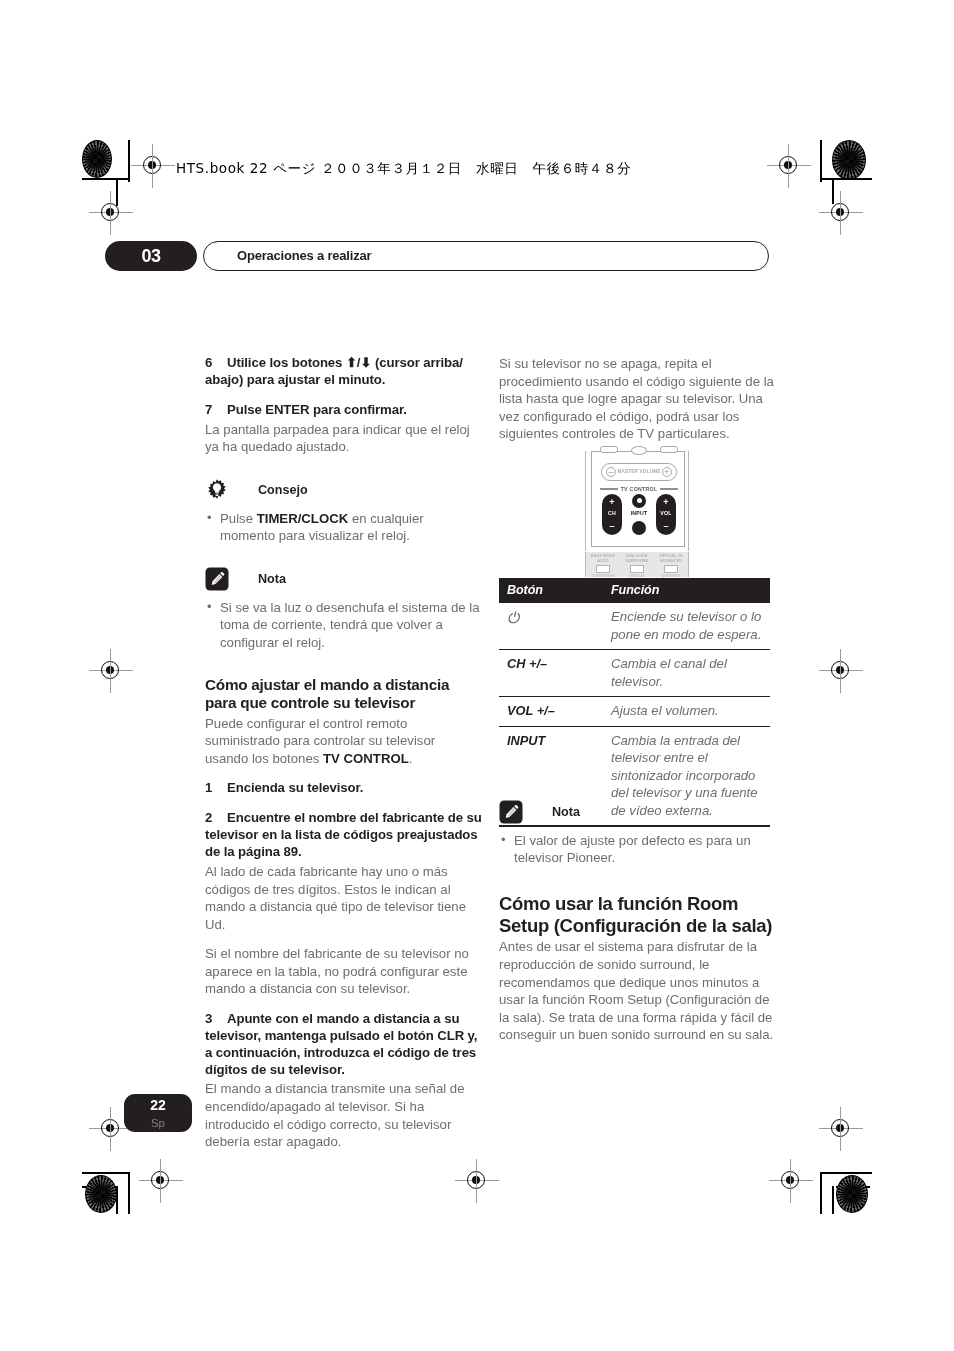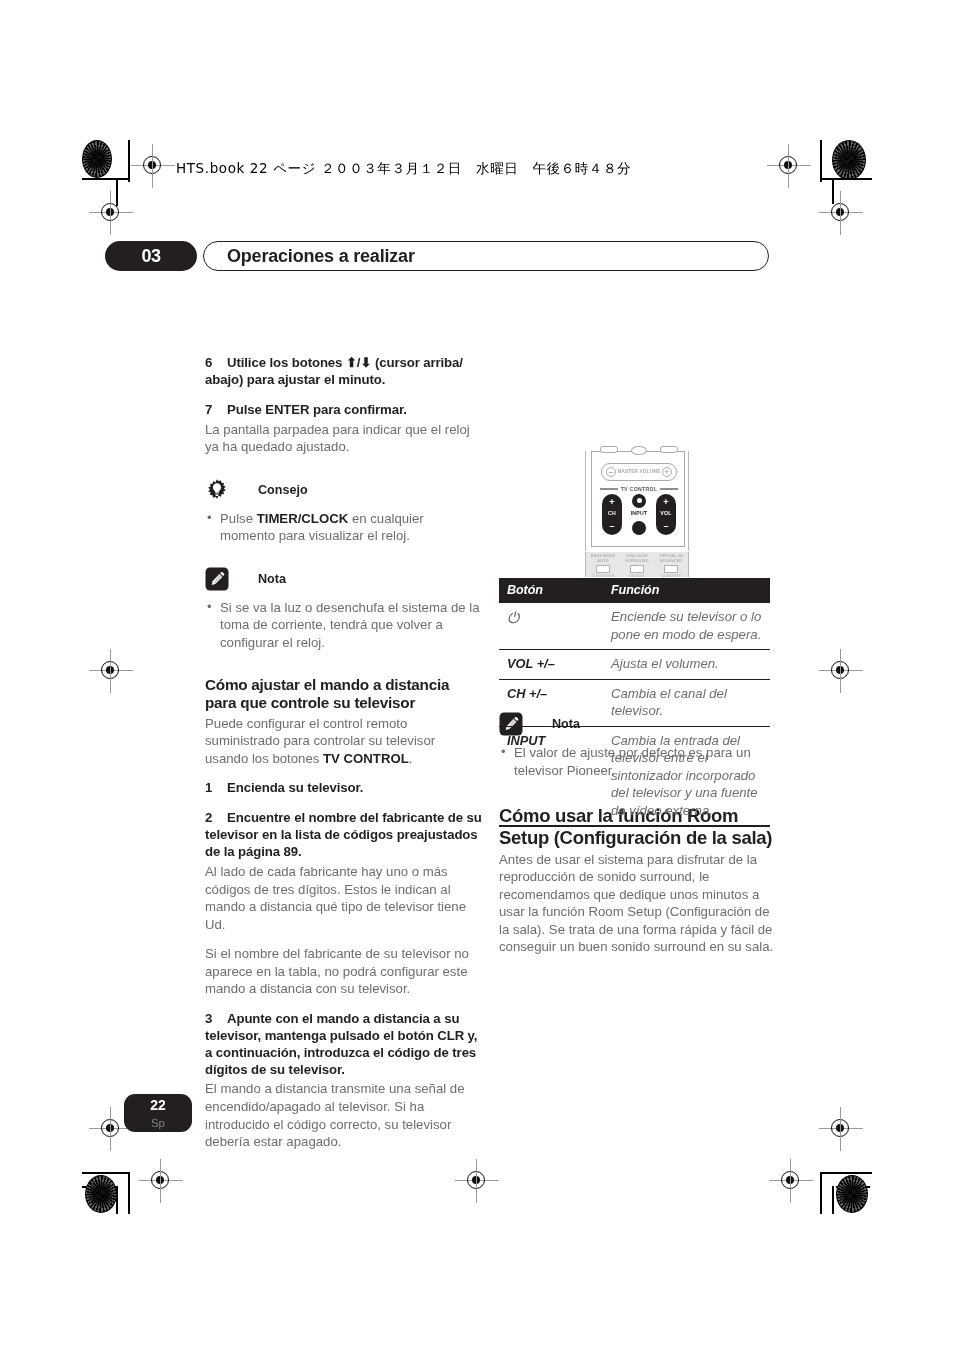--- a/index.html
+++ b/index.html
@@ -94,25 +94,25 @@
   .chapter-title-pill {
     position: absolute;
     left: 98px; top: 0;
     right: 0; height: 30px;
     border: 1.4px solid #231f20;
     border-radius: 15px;
     box-sizing: border-box;
   }
   .chapter-title {
     position: absolute;
-    left: 122px;
+    left: 132px;
     top: 0;
     height: 30px;
     line-height: 30px;
-    font-size: 18px;
+    font-size: 13px;
     font-weight: bold;
     color: #231f20;
     letter-spacing: -0.2px;
   }
 
   
   .col {
     position: absolute;
     width: 277px;
     top: 355px;
@@ -588,20 +588,21 @@
   <p class="body gap">Si el nombre del fabricante de su televisor no aparece en la tabla, no podrá configurar este mando a distancia con su televisor.</p>
 
   <p class="step">
     <span class="n">3</span><span>Apunte con el mando a distancia a su televisor, mantenga pulsado el botón CLR y, a continuación, introduzca el código de tres dígitos de su televisor.</span>
   </p>
   <p class="body">El mando a distancia transmite una señal de encendido/apagado al televisor. Si ha introducido el código correcto, su televisor debería estar apagado.</p>
 </div>
 
 <div class="col col-right">
 
+  <p class="body" style="margin-top:0">Si su televisor no se apaga, repita el procedimiento usando el código siguiente de la lista hasta que logre apagar su televisor. Una vez configurado el código, podrá usar los siguientes controles de TV particulares.</p>
 
   <div class="remote">
     <div class="remote-body">
       <div class="remote-inner">
 
         <div class="rk-row-top">
           <div class="rk-sm"></div>
           <div class="rk-circ"></div>
           <div class="rk-sm"></div>
         </div>
@@ -683,26 +684,26 @@
       <th class="c1">Botón</th>
       <th>Función</th>
     </tr>
   </thead>
   <tbody>
     <tr>
       <td class="key"><span class="pwr-glyph">⏻</span></td>
       <td>Enciende su televisor o lo pone en modo de espera.</td>
     </tr>
     <tr>
+      <td class="key">CH +/–</td>
+      <td>Cambia el canal del televisor.</td>
+    </tr>
+    <tr>
       <td class="key">VOL +/–</td>
       <td>Ajusta el volumen.</td>
-    </tr>
-    <tr>
-      <td class="key">CH +/–</td>
-      <td>Cambia el canal del televisor.</td>
     </tr>
     <tr>
       <td class="key">INPUT</td>
       <td>Cambia la entrada del televisor entre el sintonizador incorporado del televisor y una fuente de vídeo externa.</td>
     </tr>
   </tbody>
 </table>
 
 <div class="page-pill">22</div>
 <div class="page-lang">Sp</div>

